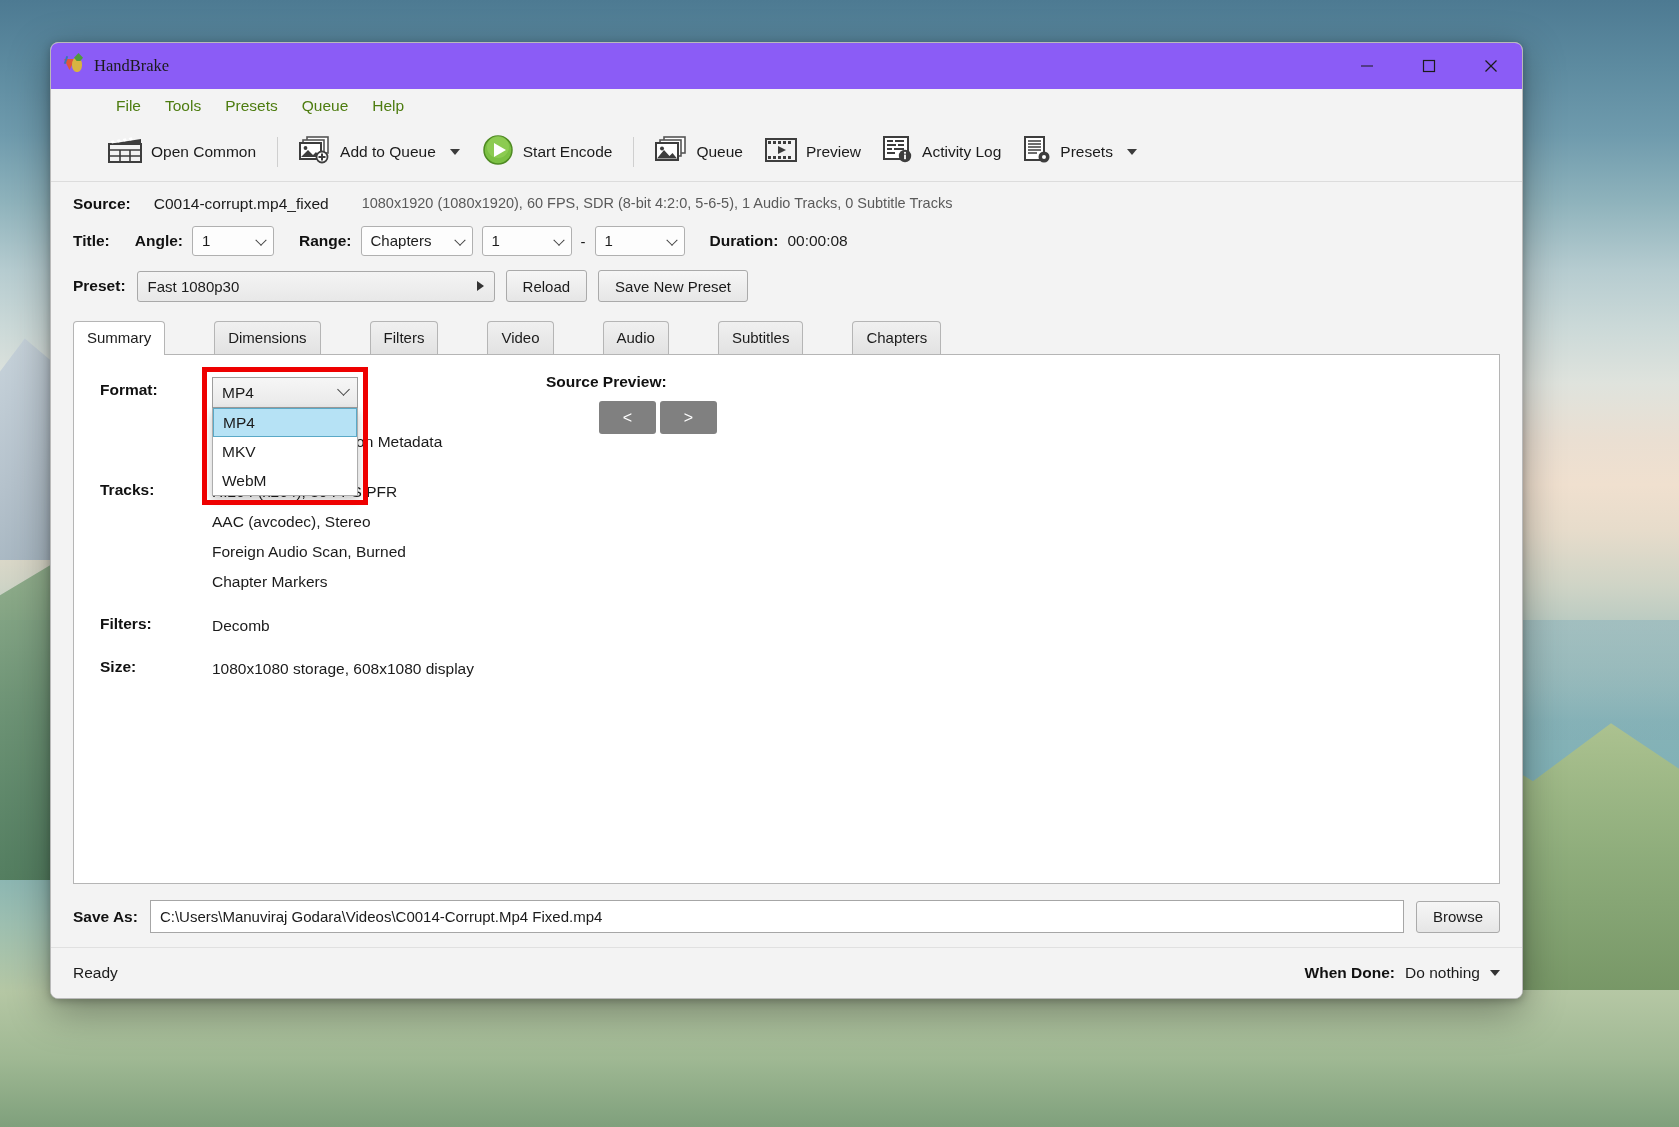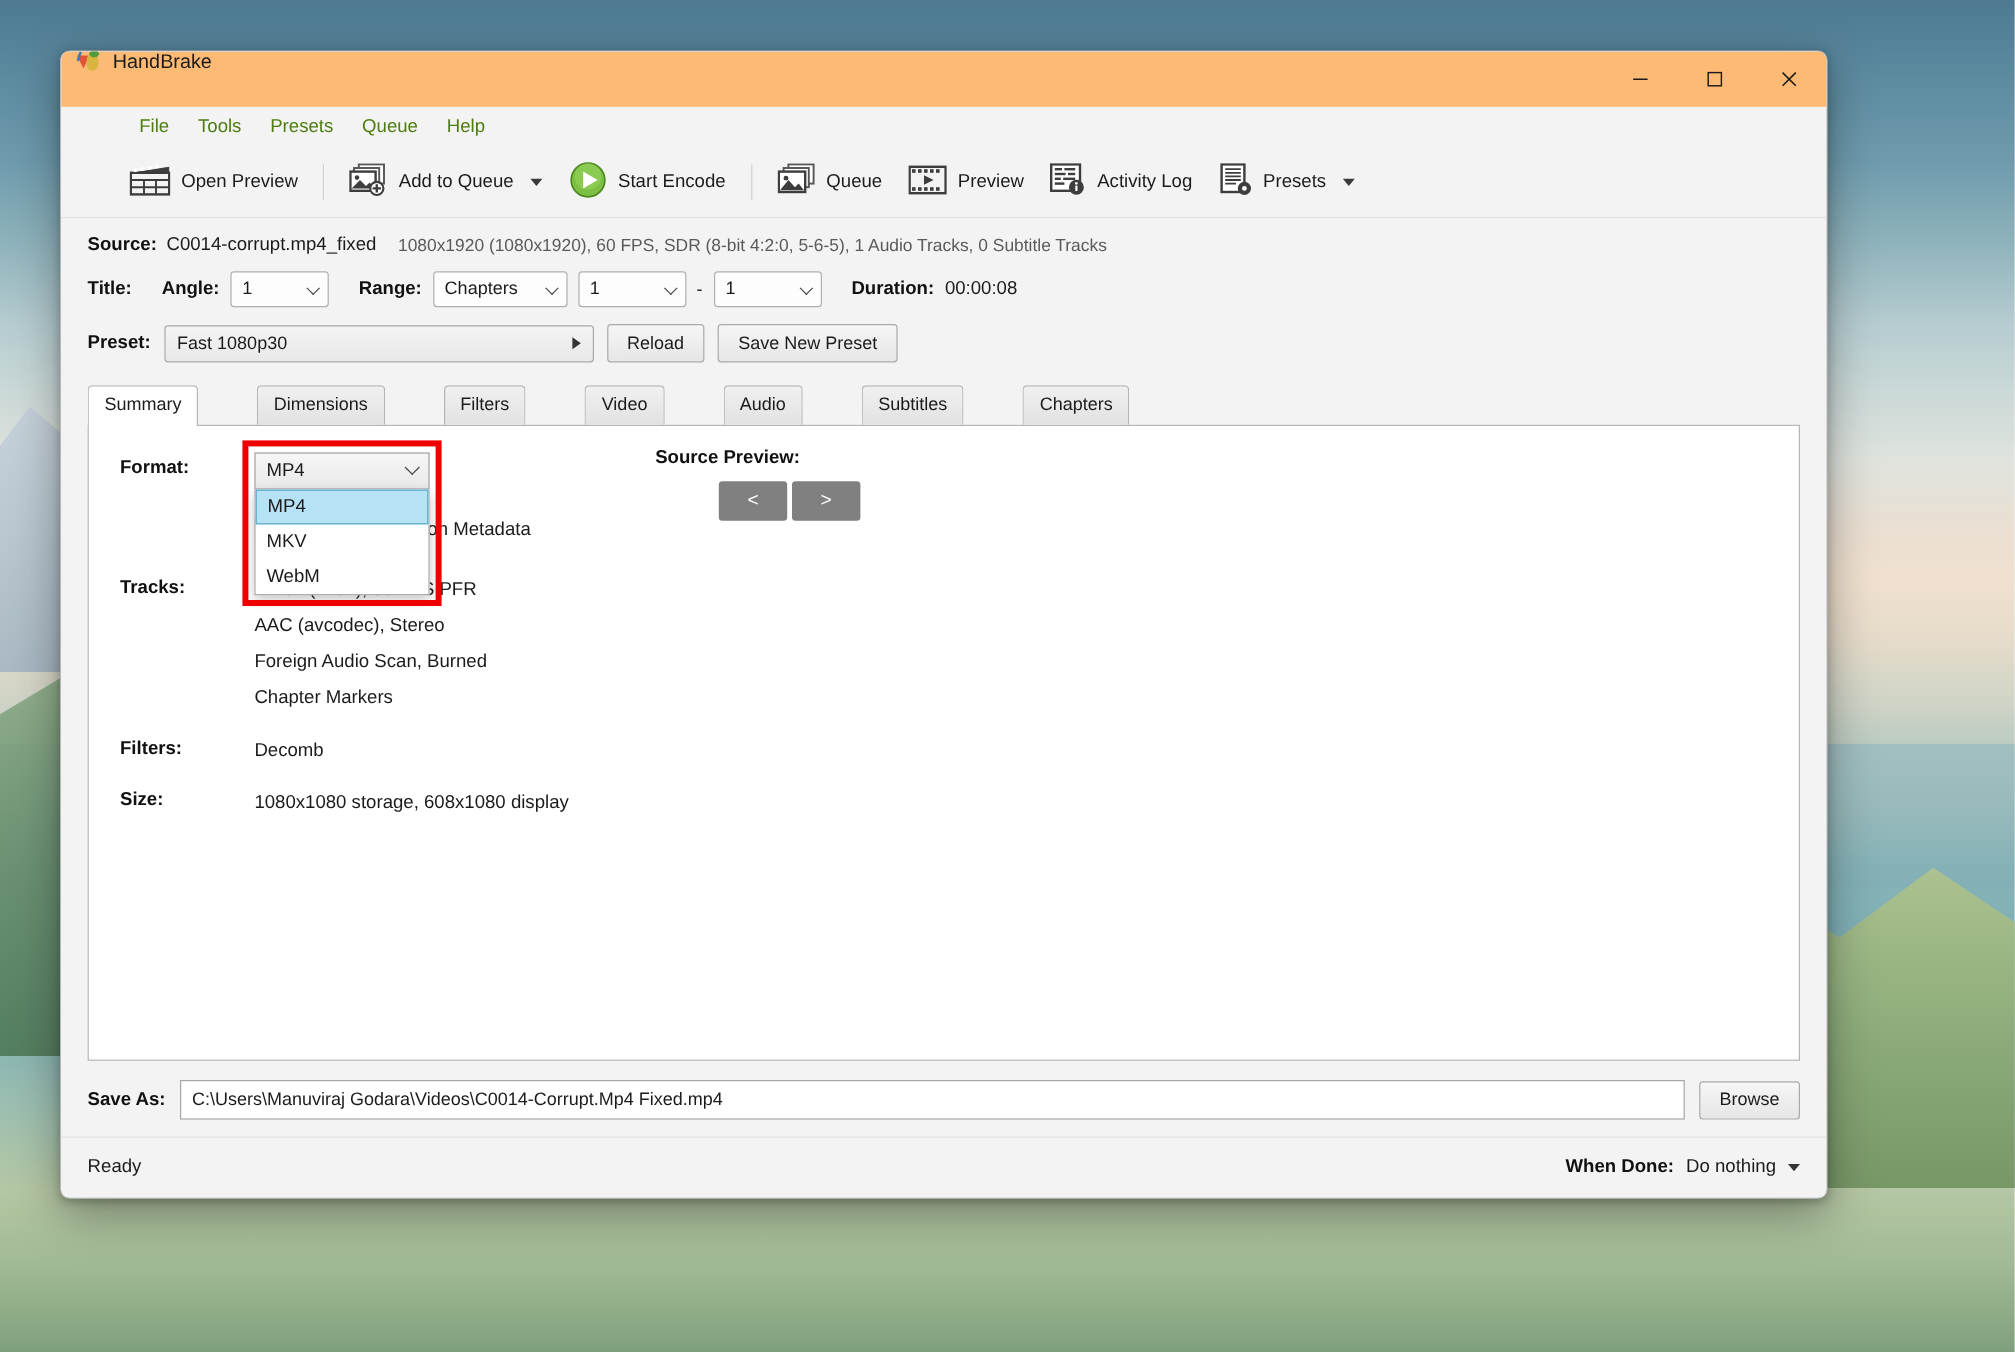--- a/index.html
+++ b/index.html
@@ -53,24 +53,25 @@
     width: 1471px; height: 955px;
     background: #f3f3f3;
     border: 1px solid #b9b9b9;
     border-radius: 8px;
     box-shadow: 0 12px 40px rgba(0,0,0,.35), 0 2px 8px rgba(0,0,0,.25);
     overflow: hidden;
     display: flex; flex-direction: column;
   }
   .titlebar {
     height: 46px;
-    background: #fdba74;
-    display: flex; align-items: flex-start;
+    background: #8b5cf6;
+    display: flex; align-items: center;
     flex: 0 0 auto;
     position: relative;
+    font-family: Liberation Serif, serif;
   }
   .app-icon {
     margin-left: 13px;
     width: 20px; height: 20px;
     position: relative;
     display: inline-block;
   }
   .app-icon .pine {
     position: absolute; left: 8px; top: 1px;
     width: 10px; height: 15px; border-radius: 50% 50% 45% 45%;
@@ -146,21 +147,21 @@
 
   .body-area {
     flex: 1 1 auto;
     background: #f3f3f3;
     position: relative;
     padding: 0 18px;
     display: flex; flex-direction: column;
   }
 
   .row-source {
-    display: flex; align-items: flex-end; gap: 8px;
+    display: flex; align-items: flex-start; gap: 23px;
     padding: 13px 0 4px 4px;
   }
   .lbl-bold { font-weight: bold; font-size: 15.5px; color: #111; }
   .src-name { font-size: 15.5px; color: #1b1b1b; }
   .src-meta { font-size: 14.5px; color: #5a5a5a; margin-left: 10px; }
 
   .row-title {
     display: flex; align-items: center; gap: 9px;
     padding: 9px 0 0 4px;
   }
@@ -483,21 +484,21 @@
             <line x1="22" y1="14" x2="22" y2="26" stroke="#3d3d3d" stroke-width="1.6"></line>
             <path d="M1 8 L33 3 L33 8 Z" fill="#3d3d3d"></path>
             <g fill="#fff">
               <polygon points="4,7.5 7,6.8 5.6,4.2 2.6,4.9"></polygon>
               <polygon points="10,6.5 13,5.8 11.6,3.2 8.6,3.9"></polygon>
               <polygon points="16,5.5 19,4.8 17.6,2.2 14.6,2.9"></polygon>
               <polygon points="22,4.5 25,3.8 23.6,1.2 20.6,1.9"></polygon>
             </g>
           </svg>
         </span>
-        <span>Open Preview</span>
+        <span>Open Common</span>
       </div>
 
       <div class="tb-sep"></div>
 
       <div class="tb-btn">
         <span class="icon">
           <svg width="32" height="28" viewBox="0 0 32 28">
             <rect x="8" y="1" width="21" height="16" fill="#fff" stroke="#555" stroke-width="1.6"></rect>
             <rect x="4" y="4" width="21" height="16" fill="#fff" stroke="#555" stroke-width="1.6"></rect>
             <rect x="1" y="7" width="21" height="16" fill="#fff" stroke="#3d3d3d" stroke-width="2"></rect>

